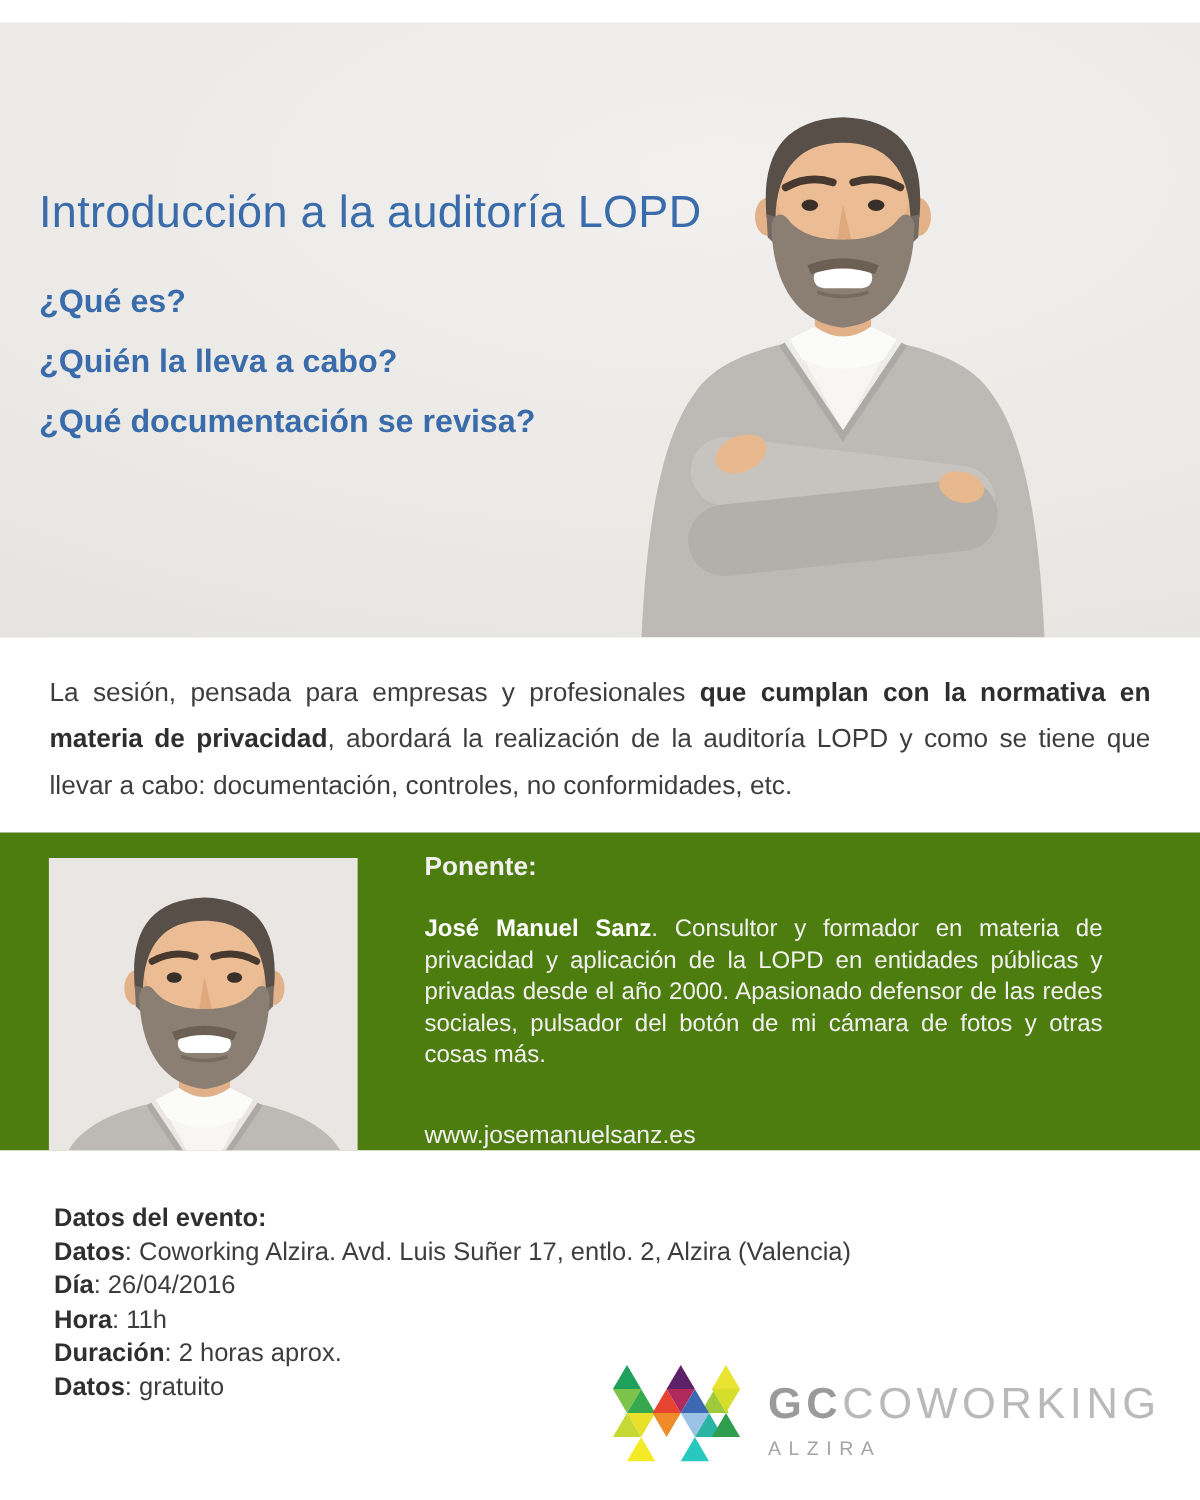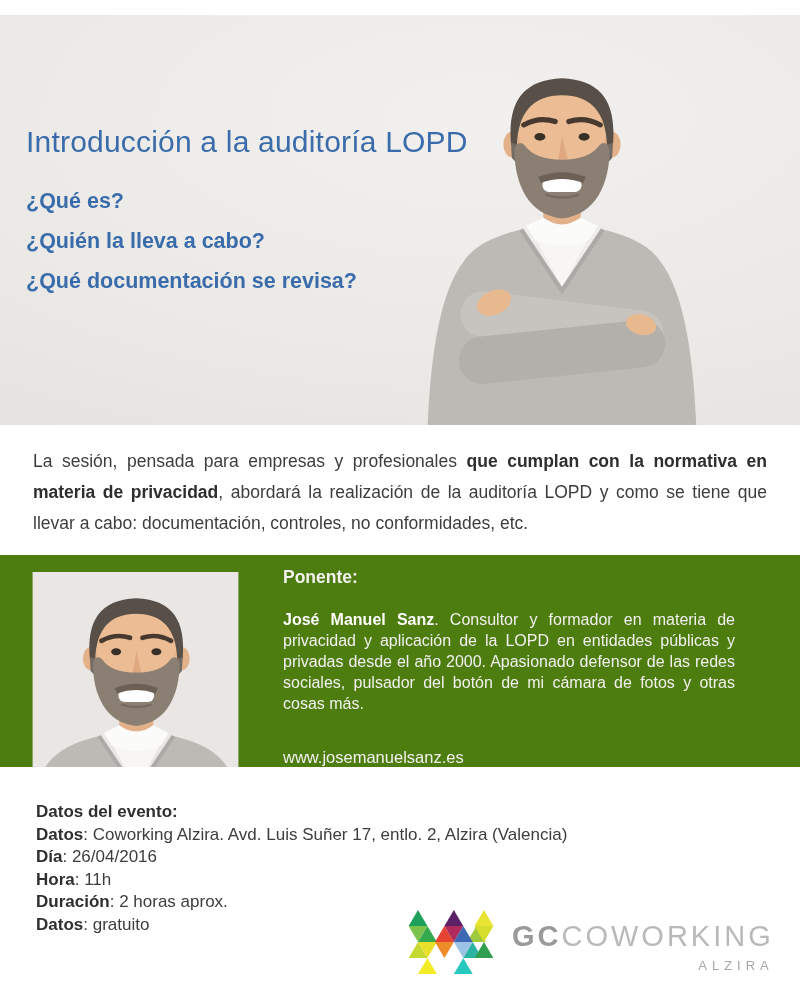--- a/index.html
+++ b/index.html
@@ -53,21 +53,21 @@
   .event-line b { color:#2f2f2f; }
 
   
   .logo { position:absolute; left:402px; top:138px; display:flex; align-items:flex-start; }
   .logo-w { width:98px; height:76px; flex:0 0 auto; }
   .brand { margin-left:12px; margin-top:16px; }
   .brand-row { font-size:29px; line-height:30px; letter-spacing:3px; white-space:nowrap; }
   .brand-gc { font-weight:bold; color:#9a9a9a; }
   .brand-coworking { font-weight:normal; color:#b9b9b9; }
   .brand-sub {
-    text-align:right; font-size:13px; letter-spacing:5px; color:#a5a5a5; margin-top:7px;
+    font-size:13px; letter-spacing:5px; color:#a5a5a5; margin-top:7px;
   }
 </style>
 </head>
 <body>
 
 <svg width="0" height="0" style="position:absolute" aria-hidden="true">
   <defs>
     <g id="man-fig">
 
       <path d="M200,322 L152,250 C118,258 96,270 84,288 C58,322 46,390 42,480 L358,480 C354,390 342,322 316,288 C304,270 282,258 248,250 Z" fill="#bdbab6"></path>

